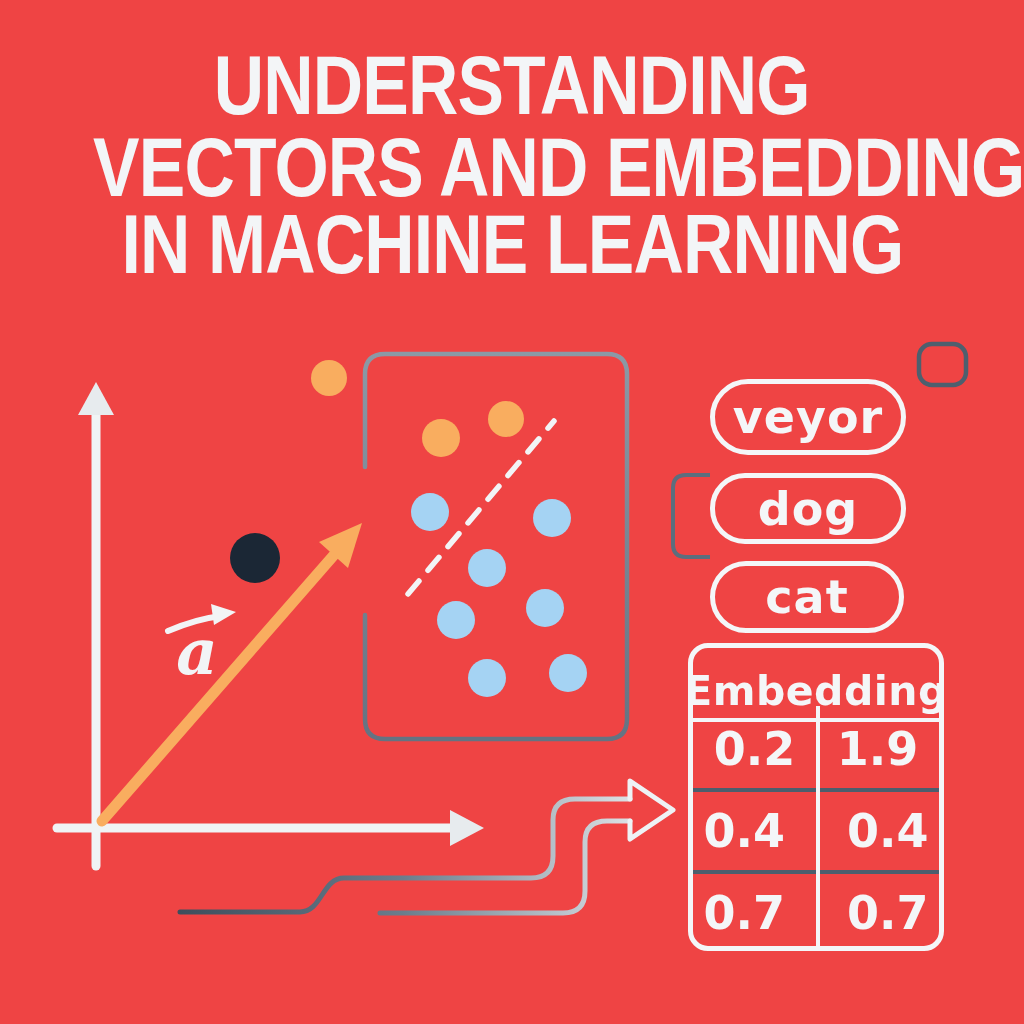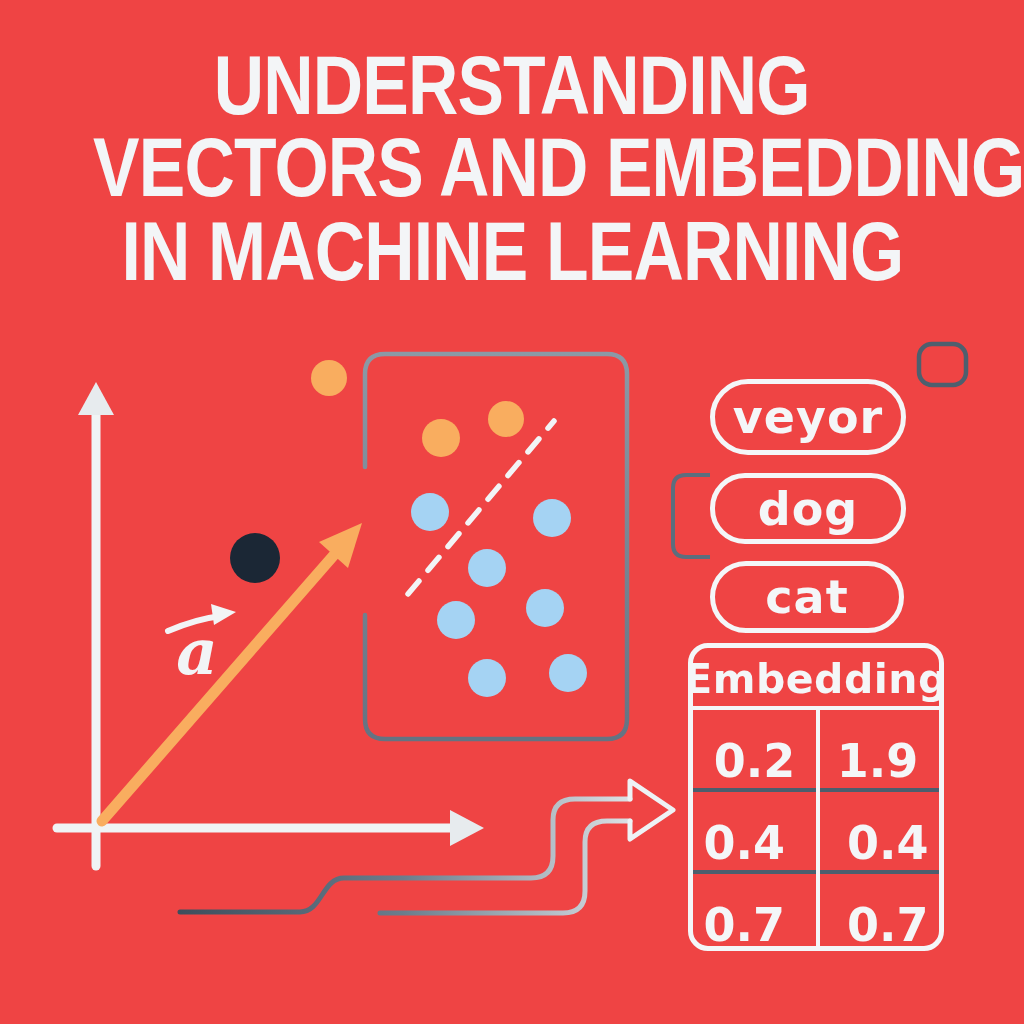--- a/index.html
+++ b/index.html
@@ -10,47 +10,47 @@
   }
   
   .title-line{
     position:absolute;left:0;width:100%;text-align:center;
     color:#f3f5f7;font-family:"Liberation Sans",sans-serif;
     font-weight:bold;font-size:83px;line-height:84px;white-space:nowrap;
   }
   .title-line>span{display:inline-block;transform:scaleX(0.84);transform-origin:center;letter-spacing:-1px;}
   #title1{top:44px;}
   #title2{top:126px;}
-  #title3{top:210px;}
+  #title3{top:203px;}
   
   #diagram{position:absolute;left:0;top:0;width:1024px;height:1024px;}
   
   .pill{
     position:absolute;box-sizing:border-box;
     border:5px solid #f4f6f8;border-radius:38px;
     display:flex;align-items:center;justify-content:center;
     color:#f4f6f8;font-weight:bold;font-size:46px;letter-spacing:1px;margin-top:36px;
   }
   #pill-veyor{left:710px;top:343px;width:196px;height:76px;}
   #pill-dog  {left:710px;top:437px;width:196px;height:71px;border-radius:35px;}
   #pill-cat  {left:710px;top:525px;width:194px;height:72px;border-radius:36px;}
   
   #emb-table{
     position:absolute;left:688px;top:643px;width:256px;height:308px;
     box-sizing:border-box;border:5px solid #f4f6f8;border-radius:20px;
     color:#f4f6f8;
   }
   #emb-header{
-    position:absolute;left:0;top:4px;width:100%;height:58px;
+    position:absolute;left:0;top:16px;width:100%;height:58px;
     display:flex;align-items:center;justify-content:center;
     font-size:41px;font-weight:bold;letter-spacing:0.5px;
     border-bottom:4px solid #f4f6f8;box-sizing:border-box;
   }
   #emb-body{position:absolute;left:0;top:62px;right:0;bottom:0;}
-  .emb-row{display:flex;height:78px;align-items:flex-end;}
+  .emb-row{display:flex;height:78px;}
   .emb-row + .emb-row{border-top:4px solid #4c5e6d;gap:41px;}
   .emb-cell{
     flex:1;display:flex;align-items:center;justify-content:center;
     font-size:46px;font-weight:bold;
   }
   #col-divider{
     position:absolute;left:123px;top:58px;bottom:0;width:4px;
     background:#f4f6f8;z-index:2;
   }
 </style>

